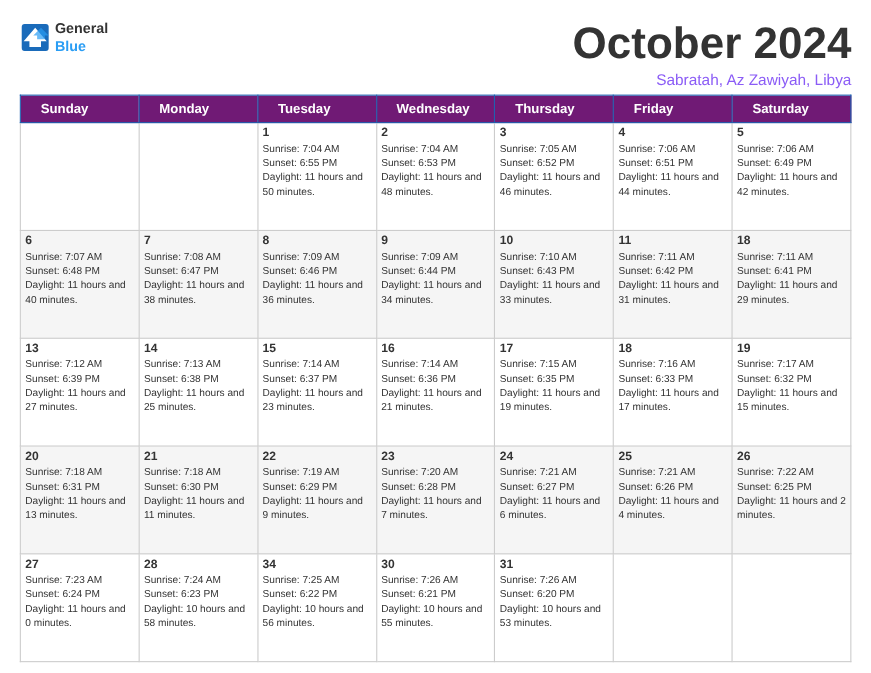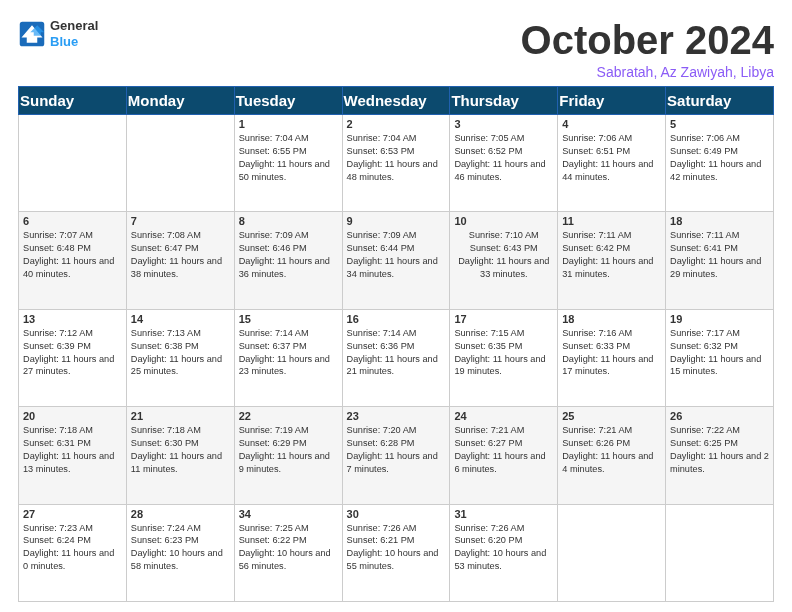--- a/index.html
+++ b/index.html
@@ -51,26 +51,26 @@
       font-size: 14px;
       color: #8b5cf6;
       margin-top: 2px;
     }
     .calendar {
       width: 100%;
       border-collapse: collapse;
       flex: 1;
     }
     .calendar thead tr th {
-      background-color: #0c4a6e;
+      background-color: #701a75;
       color: #fff;
-      font-size: 15px;
+      font-size: 12px;
       font-weight: bold;
       text-align: left;
-      padding: 5px 1px;
+      padding: 5px 18px;
       border: 1px solid #2060af;
     }
     .calendar tbody tr td {
       vertical-align: top;
       border: 1px solid #ccc;
       padding: 3px 4px;
       font-size: 9.5px;
       color: #333;
       width: calc(100% / 7);
       background: #fff;
@@ -183,21 +183,21 @@
 Daylight: 11 hours and 36 minutes.</div>
           </td>
           <td>
             <span class="day-num">9</span>
             <div class="day-info" style="white-space: pre-line;">Sunrise: 7:09 AM
 Sunset: 6:44 PM
 Daylight: 11 hours and 34 minutes.</div>
           </td>
           <td>
             <span class="day-num">10</span>
-            <div class="day-info" style="white-space: pre-line; text-align: center;">Sunrise: 7:10 AM
+            <div class="day-info" style="white-space: pre-line;">Sunrise: 7:10 AM
 Sunset: 6:43 PM
 Daylight: 11 hours and 33 minutes.</div>
           </td>
           <td>
             <span class="day-num">11</span>
             <div class="day-info" style="white-space: pre-line;">Sunrise: 7:11 AM
 Sunset: 6:42 PM
 Daylight: 11 hours and 31 minutes.</div>
           </td>
           <td>

